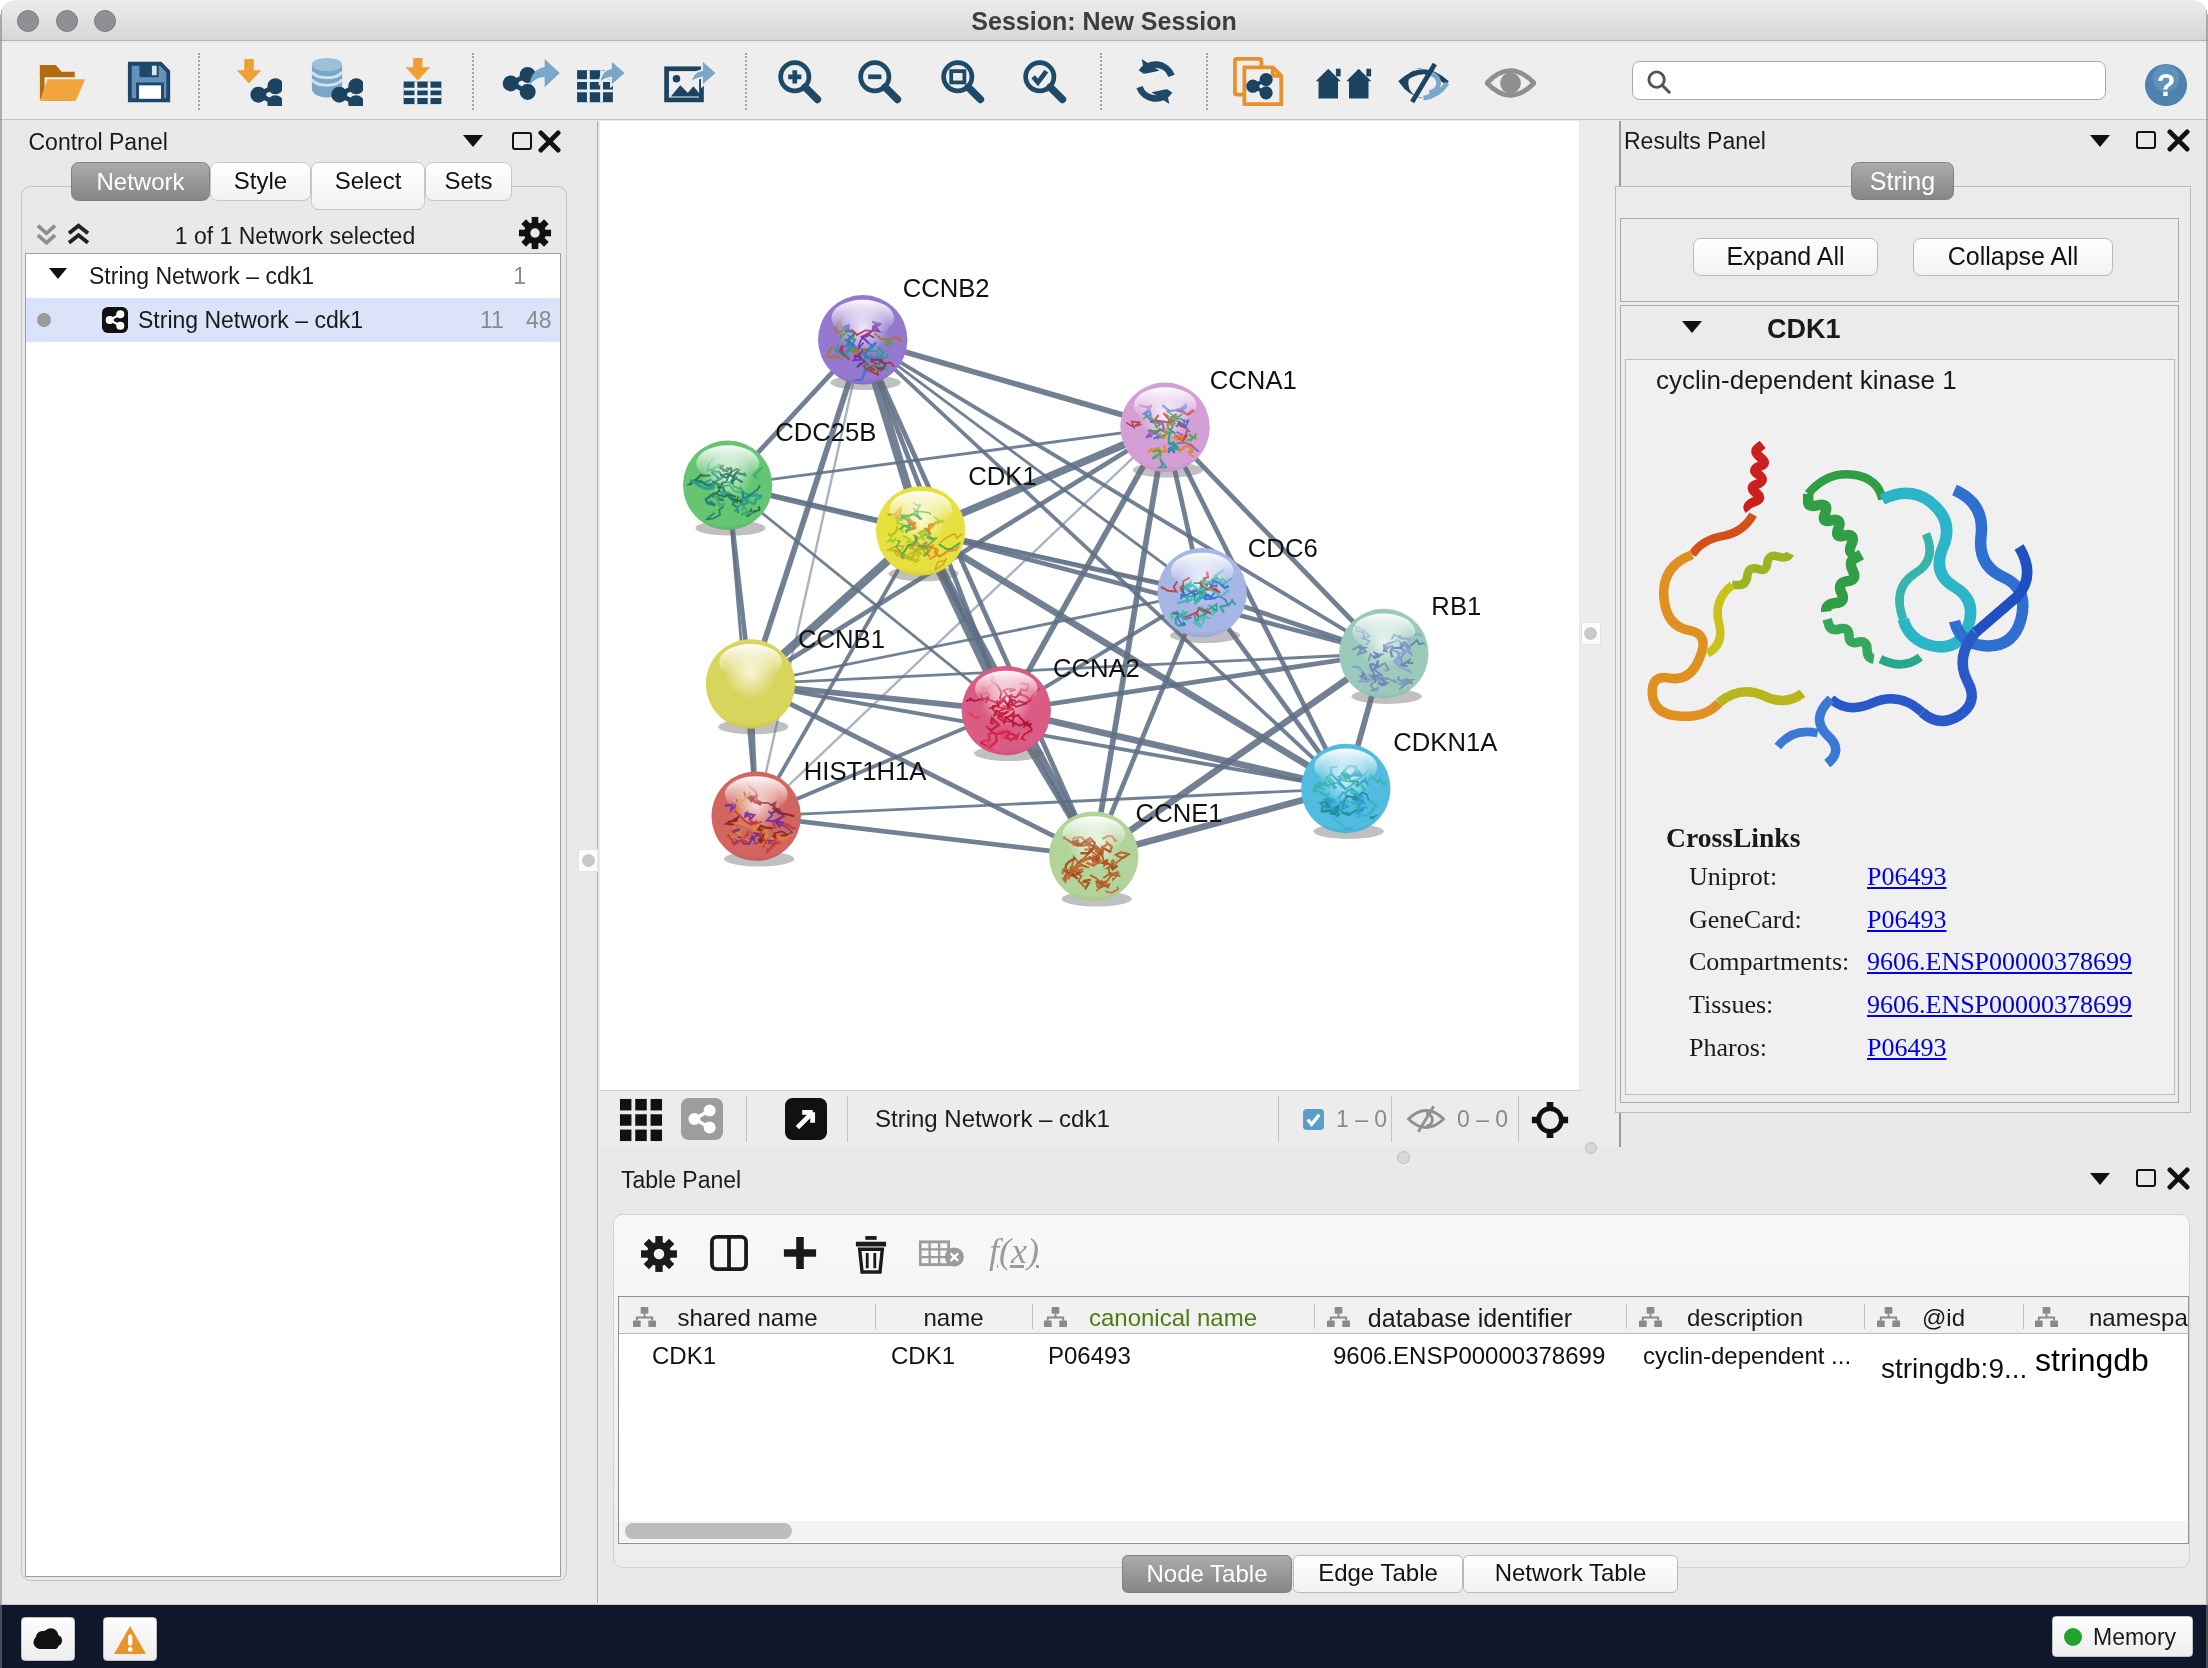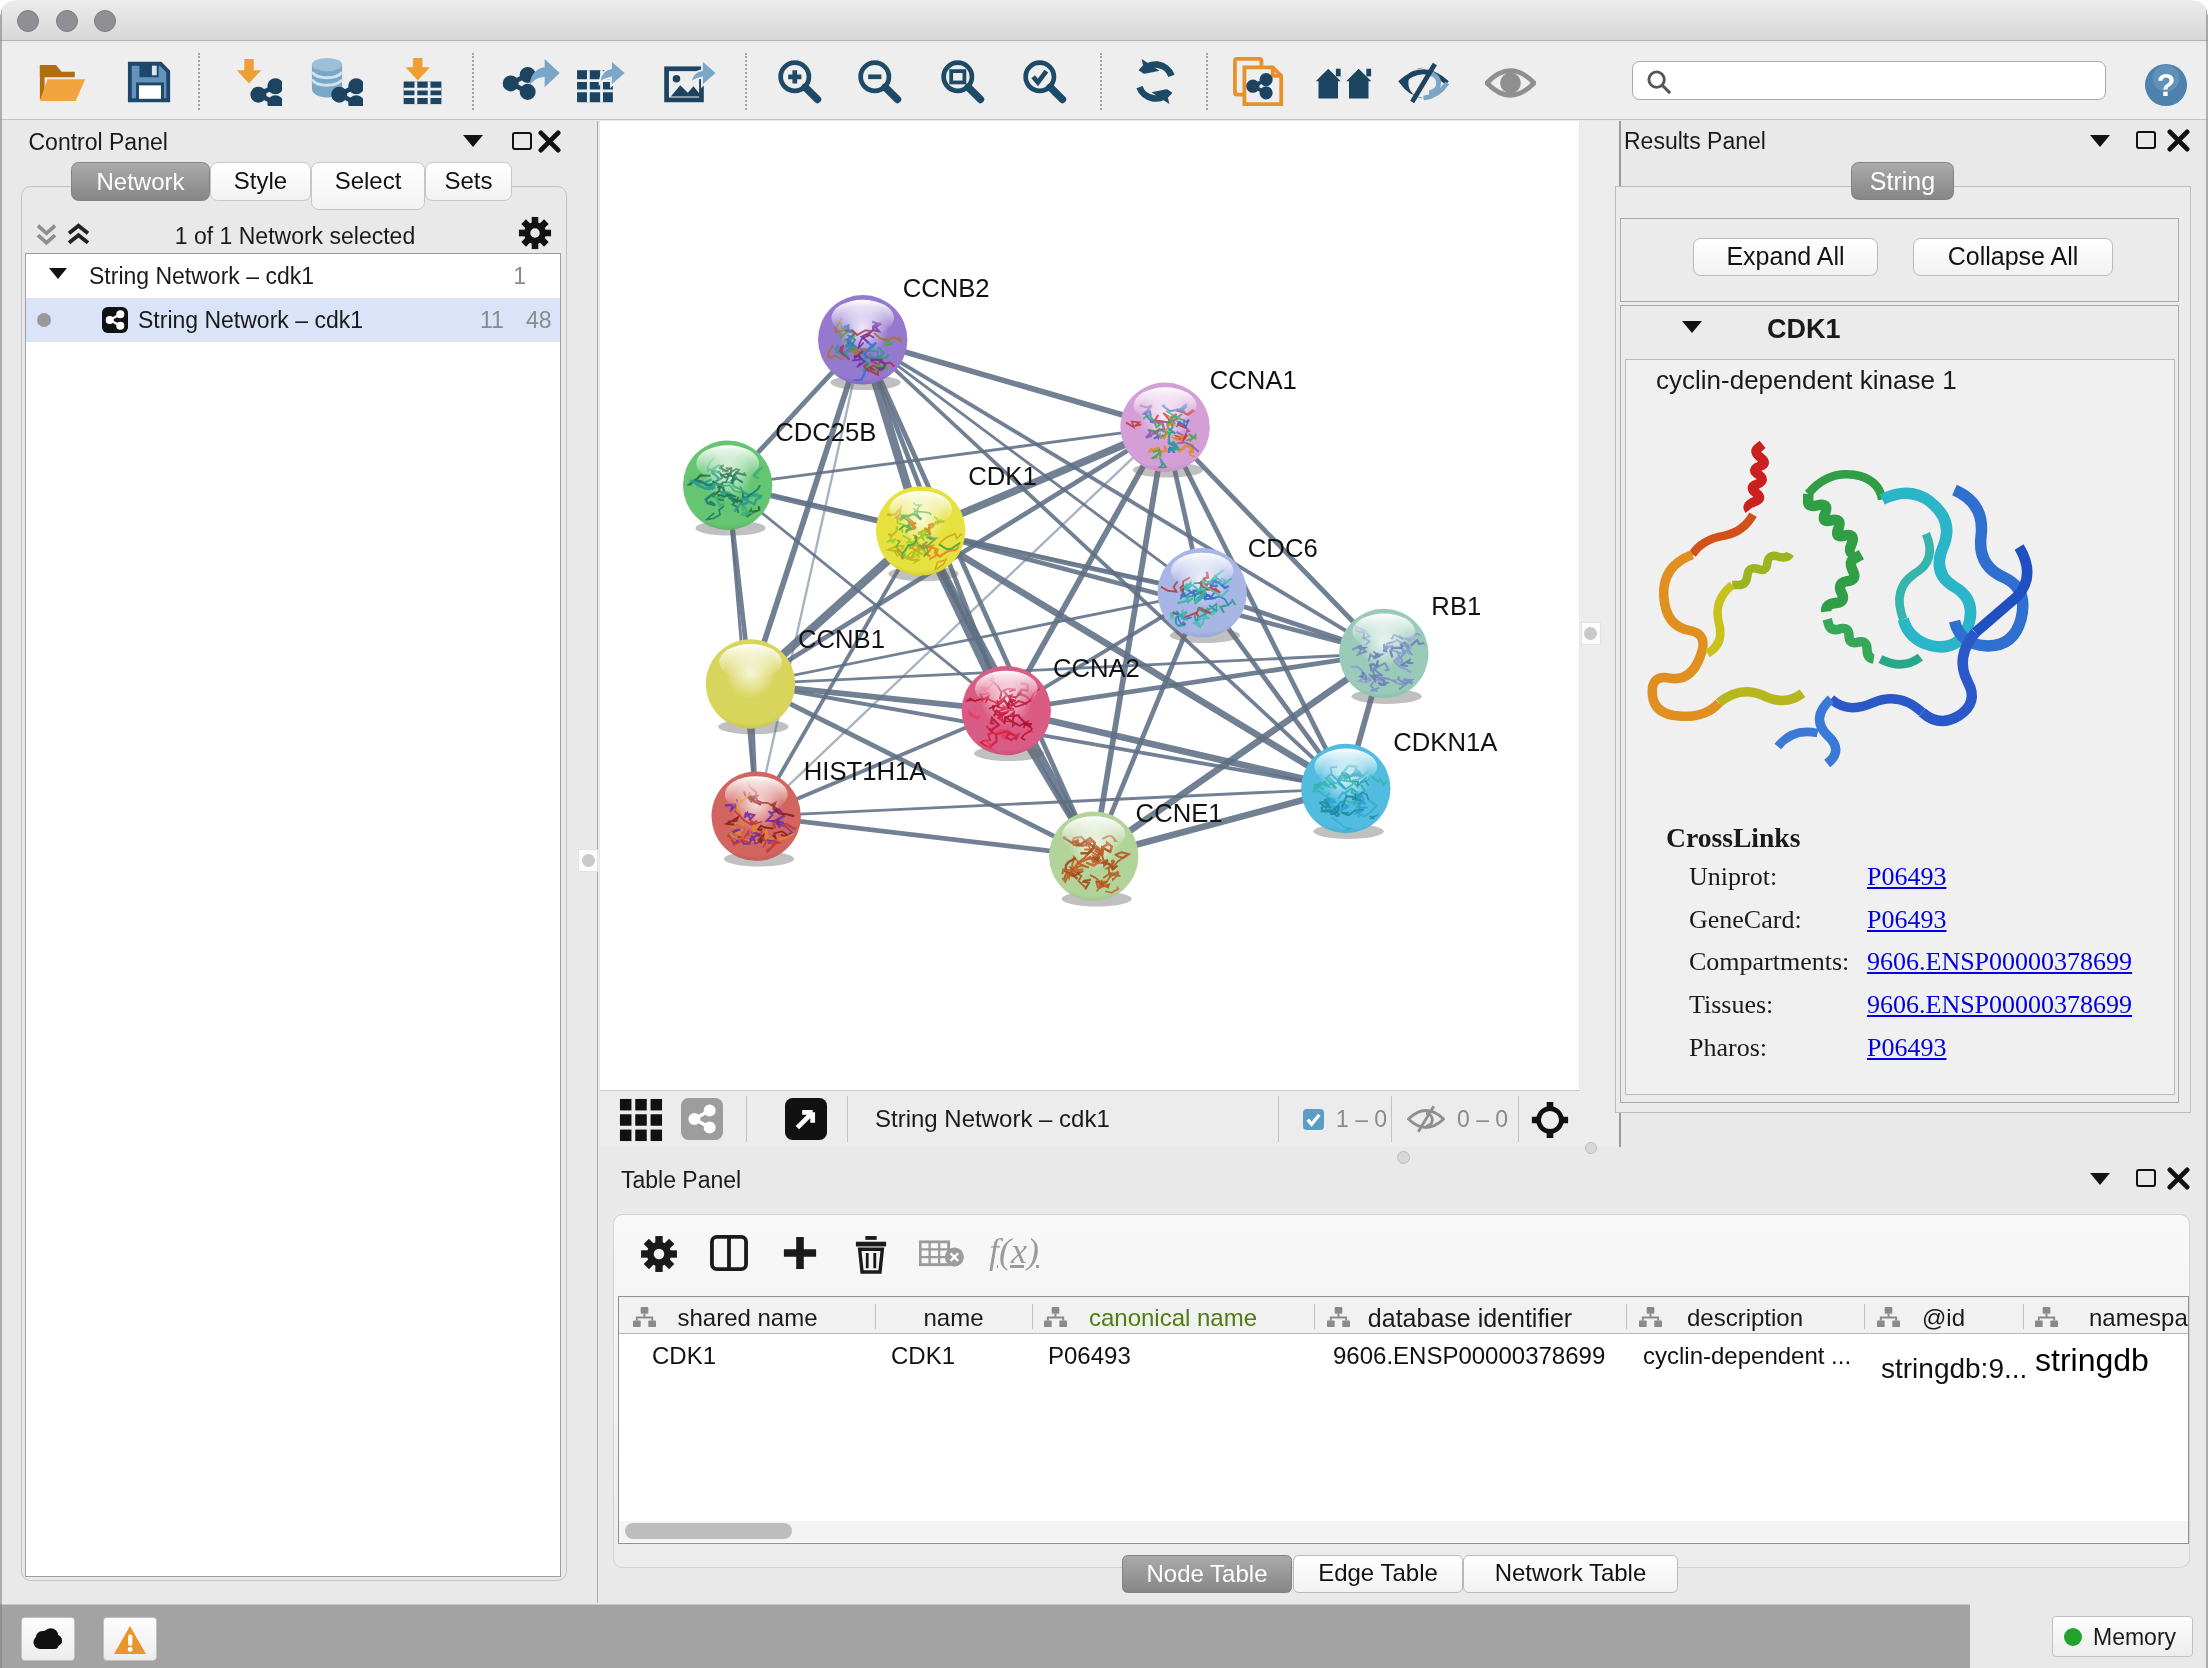--- a/index.html
+++ b/index.html
@@ -24,38 +24,39 @@
 #cpanel { position:absolute; left:0; top:121px; width:598px; height:1482px;
   background:#e9e9e9; border-right:1.9px solid #a9a9a9; }
 #netview { position:absolute; left:600px; top:121px; width:979px; height:969px; background:#fff; }
 #netbar { position:absolute; left:600px; top:1090px; width:980px; height:57px;
   background:#ececec; border-top:1px solid #cdcdcd; }
 #vgutter { position:absolute; left:1580px; top:121px; width:39px; height:1026px; background:#ececec; }
 #vline { position:absolute; left:1619px; top:121px; width:1.9px; height:1026px; background:#9b9b9b; }
 #rpanel { position:absolute; left:1621px; top:121px; width:588px; height:1026px; background:#e9e9e9; }
 #hdivider { position:absolute; left:600px; top:1147px; width:1608px; height:6.7px; background:#e9e9e9; }
 #tpanel { position:absolute; left:600px; top:1154px; width:1608px; height:448px; background:#e9e9e9; }
-#statusbar { position:absolute; left:0; top:1604px; width:1970px; height:65px;
-  background:#a3a3a3; border-top:1.9px solid #c6c6c6; }
+#statusbar { position:absolute; left:0; top:1604px; width:2208px; height:65px;
+  background:#0f172a; border-top:1.9px solid #c6c6c6; }
 
 .phead { font-size:23px; color:#1a1a1a; }
 .wctl-tri { display:inline-block; width:0; height:0; border-left:10.5px solid transparent;
   border-right:10.5px solid transparent; border-top:12.4px solid #111; }
 .wctl-sq { display:inline-block; width:20px; height:18px; border:2.9px solid #111; border-radius:2.9px; background:transparent; }
 .btn { background:linear-gradient(#ffffff,#f2f2f2); border:1.9px solid #b9b9b9; border-radius:7.6px;
   font-size:25px; color:#111; text-align:center; position:absolute; }
 .graybtn { background:linear-gradient(#ababab,#868686); border:1px solid #818181; border-radius:7.6px;
   color:#fff; text-align:center; position:absolute; }
 </style>
 </head>
 <body>
 <div id="titlebar">
   <div class="light" style="left:17px;"></div>
   <div class="light" style="left:56px;"></div>
   <div class="light" style="left:94px;"></div>
+  <div id="title">Session: New Session</div>
 </div>
 <div id="toolbar">
 
   <svg class="ticon" style="left:38px;top:16px;" width="49" height="48" viewBox="0 0 52 50">
     <path fill="#b26d10" d="M2 6 h17 l6 7 h14 v6 H2 Z"></path>
     <path fill="#b26d10" d="M2 6 v36 h5 V14 Z"></path>
     <path fill="#f2a43f" d="M10 21 h40 L40 44 H2 Z"></path>
   </svg>
 
   <svg class="ticon" style="left:126px;top:15px;" width="48" height="48" viewBox="0 0 50 50">

